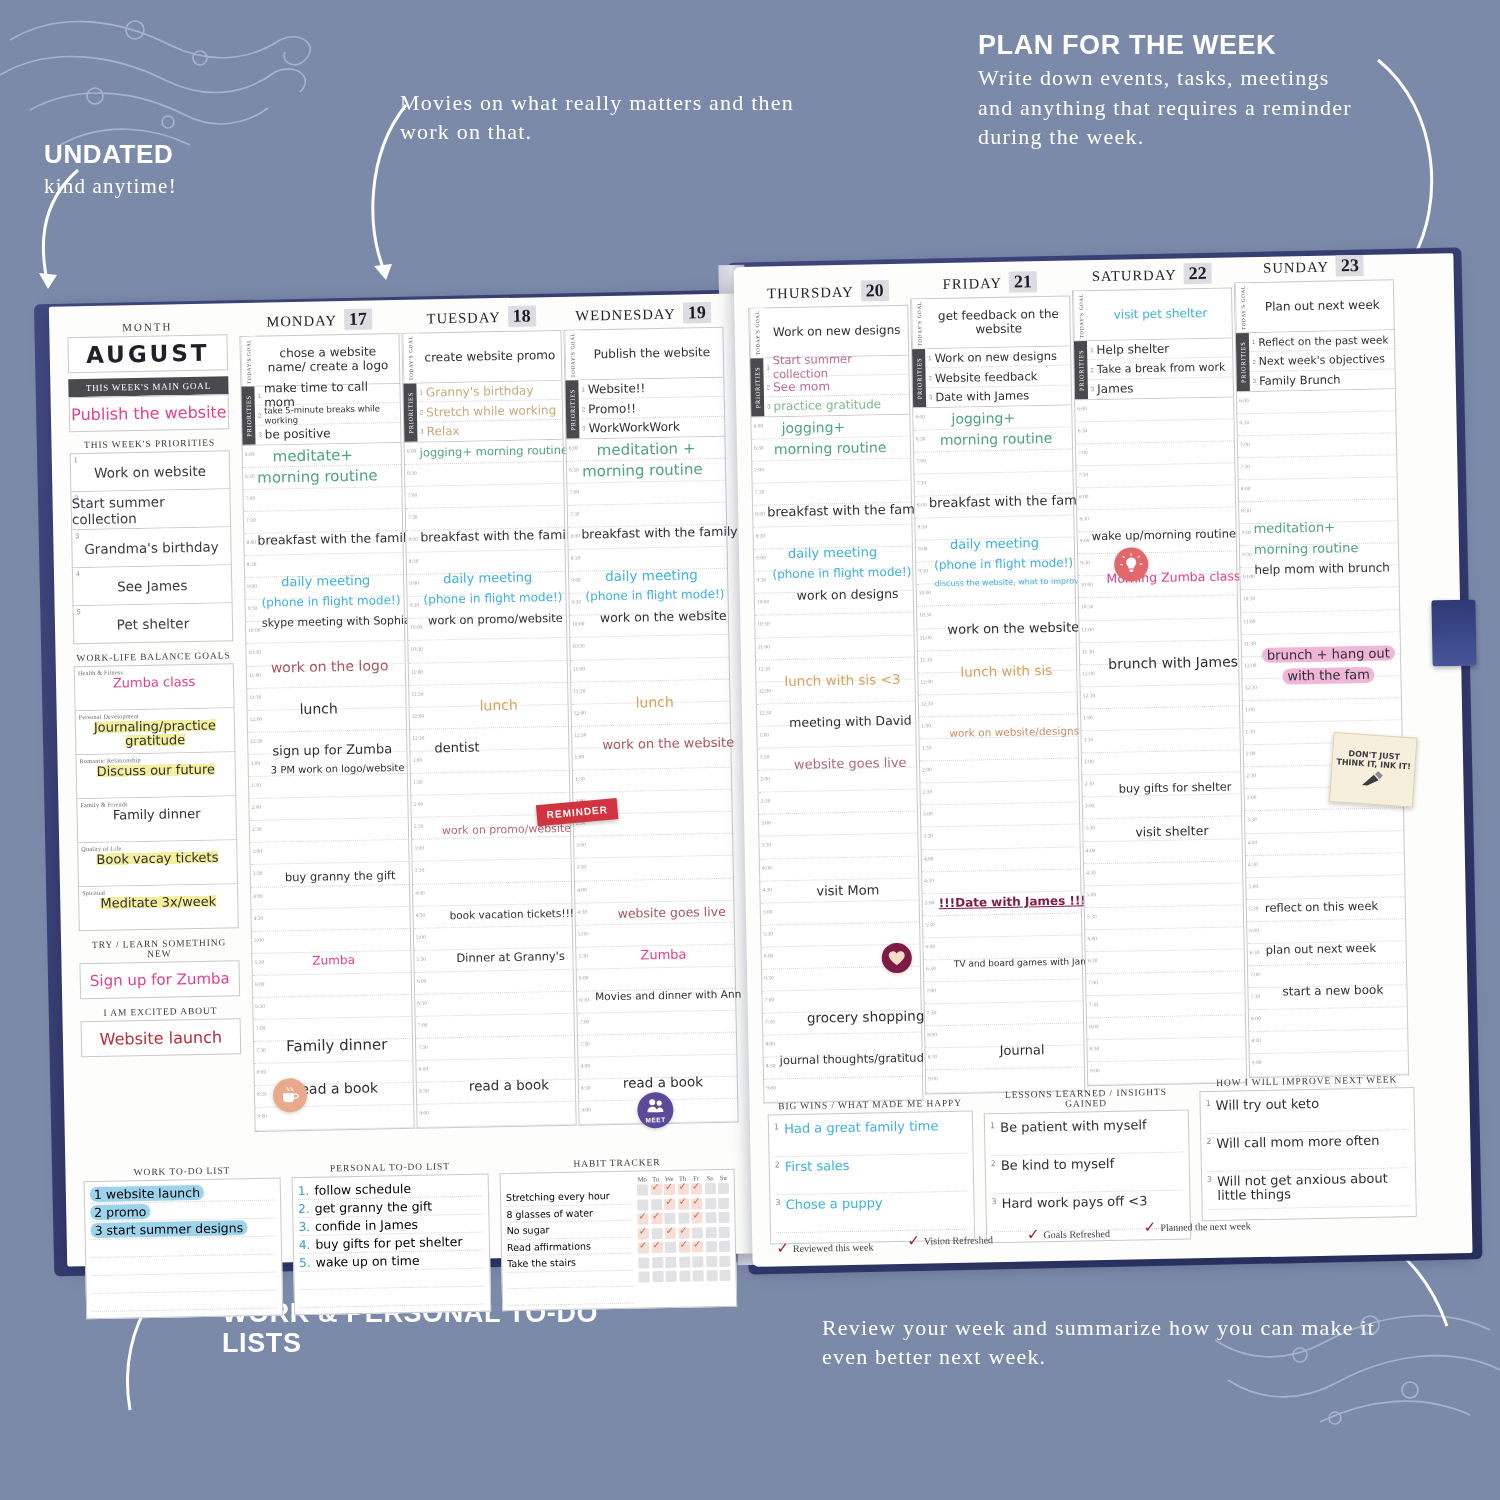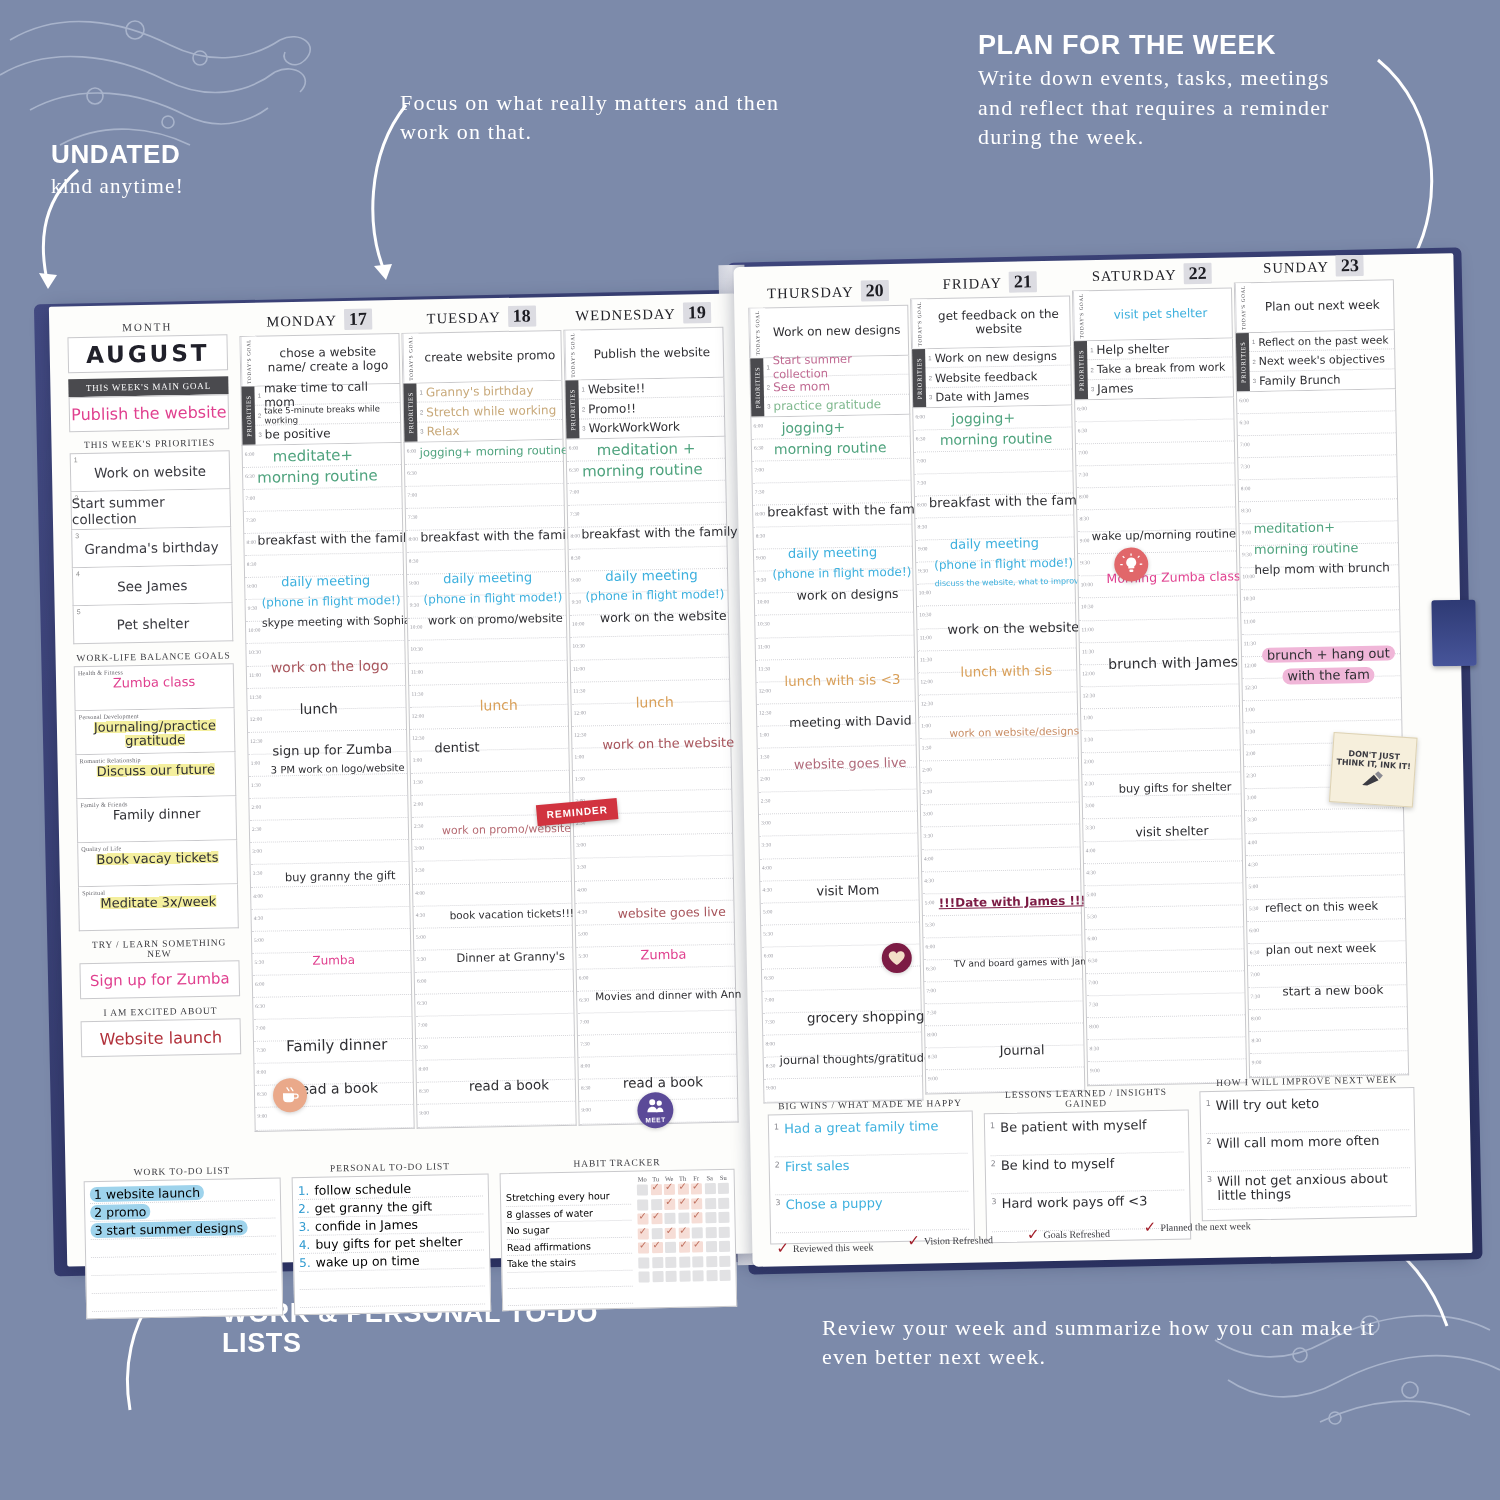--- a/index.html
+++ b/index.html
@@ -15,21 +15,21 @@
   .callout{position:absolute;color:#ffffff;}
   .callout .ttl{
     font-family:"Liberation Sans", sans-serif;
     font-weight:700;font-size:27px;letter-spacing:.6px;line-height:1.12;
     text-transform:uppercase;
   }
   .callout .sub{
     font-family:"Liberation Serif", serif;
     font-size:22px;line-height:1.34;letter-spacing:1.2px;margin-top:3px;
   }
-  #callout-undated{left:51px;top:140px;}
+  #callout-undated{left:44px;top:140px;}
   #callout-undated .ttl{font-size:26px}
   #callout-undated .sub{font-size:21px}
   #callout-goals{left:400px;top:85px;width:400px}
   #callout-plan{left:978px;top:30px;width:380px}
   #callout-todo{left:222px;top:1298px;width:430px}
   #callout-reflection{left:822px;top:1310px;width:580px}
 
   
   #book{position:absolute;left:38px;top:205px;width:1432px;height:1085px;}
   .page{
@@ -191,25 +191,25 @@
     <circle cx="340" cy="120" r="8"></circle>
       <circle cx="265" cy="148" r="6"></circle>
   </g>
 </svg>
 
 <div class="callout" id="callout-undated">
   <div class="ttl">UNDATED</div>
   <div class="sub">kind anytime!</div>
 </div>
 <div class="callout" id="callout-goals">
-  <div class="sub">Focus on what really matters and then work on that.</div>
+  <div class="sub">Movies on what really matters and then work on that.</div>
 </div>
 <div class="callout" id="callout-plan">
   <div class="ttl">PLAN FOR THE WEEK</div>
-  <div class="sub">Write down events, tasks, meetings and reflect that requires a reminder during the week.</div>
+  <div class="sub">Write down events, tasks, meetings and anything that requires a reminder during the week.</div>
 </div>
 <div class="callout" id="callout-todo">
   <div class="ttl">WORK &amp; PERSONAL TO-DO LISTS</div>
 </div>
 <div class="callout" id="callout-reflection">
   <div class="sub">Review your week and summarize how you can make it even better next week.</div>
 </div>
 
 <svg style="position:absolute;left:28px;top:165px;width:60px;height:135px">
   <path d="M50 5 C10 40,12 85,20 120" stroke="#fff" stroke-width="3" fill="none"></path>

